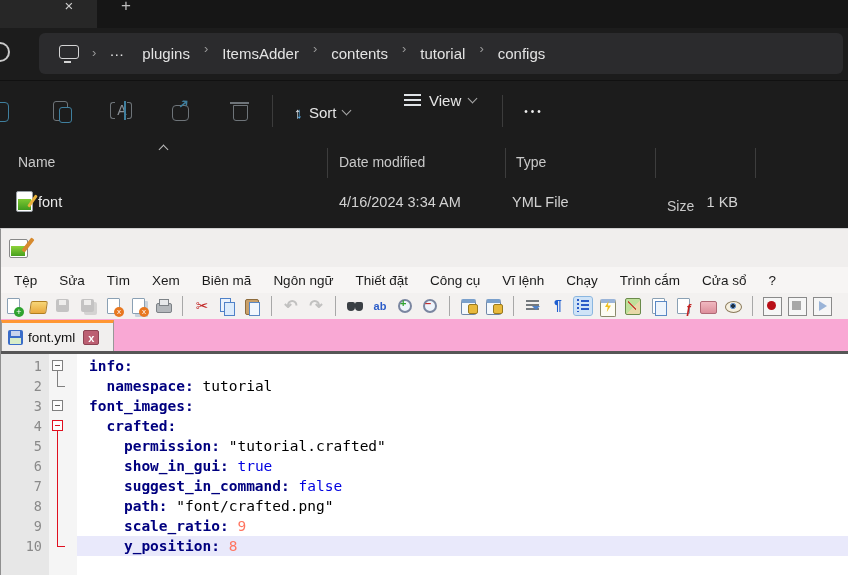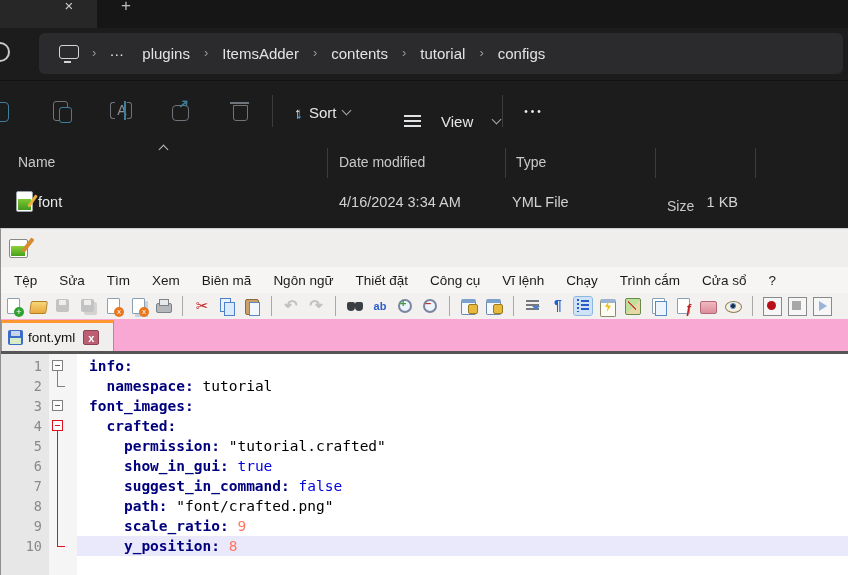--- a/index.html
+++ b/index.html
@@ -39,21 +39,21 @@
   .br-r { left:17px; border-left:none; border-radius:0 3px 3px 0; }
   .exi-share { left:171px; }
   .exi-share::before { content:""; position:absolute; left:1px; top:6px; width:15px; height:14px; border:1.5px solid #6e7479; border-radius:4px; }
   .exi-share::after { content:"➔"; position:absolute; left:7px; top:-3px; color:#3f7f9e; font-size:13px; transform:rotate(-40deg); }
   .exi-delete { left:229px; }
   .exi-delete::before { content:""; position:absolute; left:4px; top:6px; width:13px; height:14px; border:1.5px solid #6e7479; border-radius:0 0 3px 3px; }
   .exi-delete::after { content:""; position:absolute; left:1px; top:3px; width:19px; height:2px; background:#6e7479; }
   .sortbtn { position:absolute; left:288px; top:16px; height:30px; display:flex; align-items:center; gap:6px; color:#e6e6e6; font-size:15px; padding:0 6px; border-radius:4px; }
   .arr-up { color:#dfe3e6; font-size:15px; }
   .arr-dn { color:#58aee8; font-size:15px; margin-left:-6px; }
-  .viewbtn { position:absolute; left:398px; top:25px; height:30px; display:flex; align-items:center; gap:20px; color:#e6e6e6; font-size:15px; padding:0 6px; border-radius:4px; }
+  .viewbtn { position:absolute; left:398px; top:4px; height:30px; display:flex; align-items:center; gap:8px; color:#e6e6e6; font-size:15px; padding:0 6px; border-radius:4px; }
   .viewlines { width:17px; height:13px; background:linear-gradient(#dfe3e6 0 2px, transparent 2px 5px, #dfe3e6 5px 7px, transparent 7px 10px, #dfe3e6 10px 12px, transparent 12px); }
   .chev-dn { width:7px; height:7px; border-right:1.6px solid #a9a9a9; border-bottom:1.6px solid #a9a9a9; transform:rotate(45deg); margin-top:-4px; }
   .morebtn { position:absolute; left:516px; top:16px; width:36px; height:30px; color:#f0f0f0; font-size:10px; letter-spacing:3px; text-align:center; line-height:30px; border-radius:4px; }
 
   .hdr-row { position:absolute; left:0; top:142px; width:848px; height:43px; }
   .hdr-cell { position:absolute; top:12px; color:#c9c9c9; font-size:14px; white-space:nowrap; }
   .hdr-sep { position:absolute; top:6px; width:1px; height:30px; background:#3d3d3d; }
   .hdr-caret { position:absolute; left:160px; top:4px; width:7px; height:7px; border-left:1.4px solid #bdbdbd; border-top:1.4px solid #bdbdbd; transform:rotate(45deg); }
 
   .file-row { position:absolute; left:0; top:185px; width:848px; height:37px; }
@@ -168,21 +168,21 @@
     </div>
     <div class="ex-newtab">+</div>
   </div>
 
   <div class="addr-row">
     <div class="refresh-partial"></div>
     <div class="addr-field">
       <div class="pc-icon"></div>
       <span class="crumb-sep">›</span>
       <span class="crumb-ellipsis">…</span>
-      <span id="crumbs" style="display:flex;align-items:center;">
+      <span id="crumbs" style="display:flex;">
           <span class="crumb">plugins</span>
           <span class="crumb-sep">›</span>
           <span class="crumb">ItemsAdder</span>
           <span class="crumb-sep">›</span>
           <span class="crumb">contents</span>
           <span class="crumb-sep">›</span>
           <span class="crumb">tutorial</span>
           <span class="crumb-sep">›</span>
           <span class="crumb">configs</span>
         </span>

